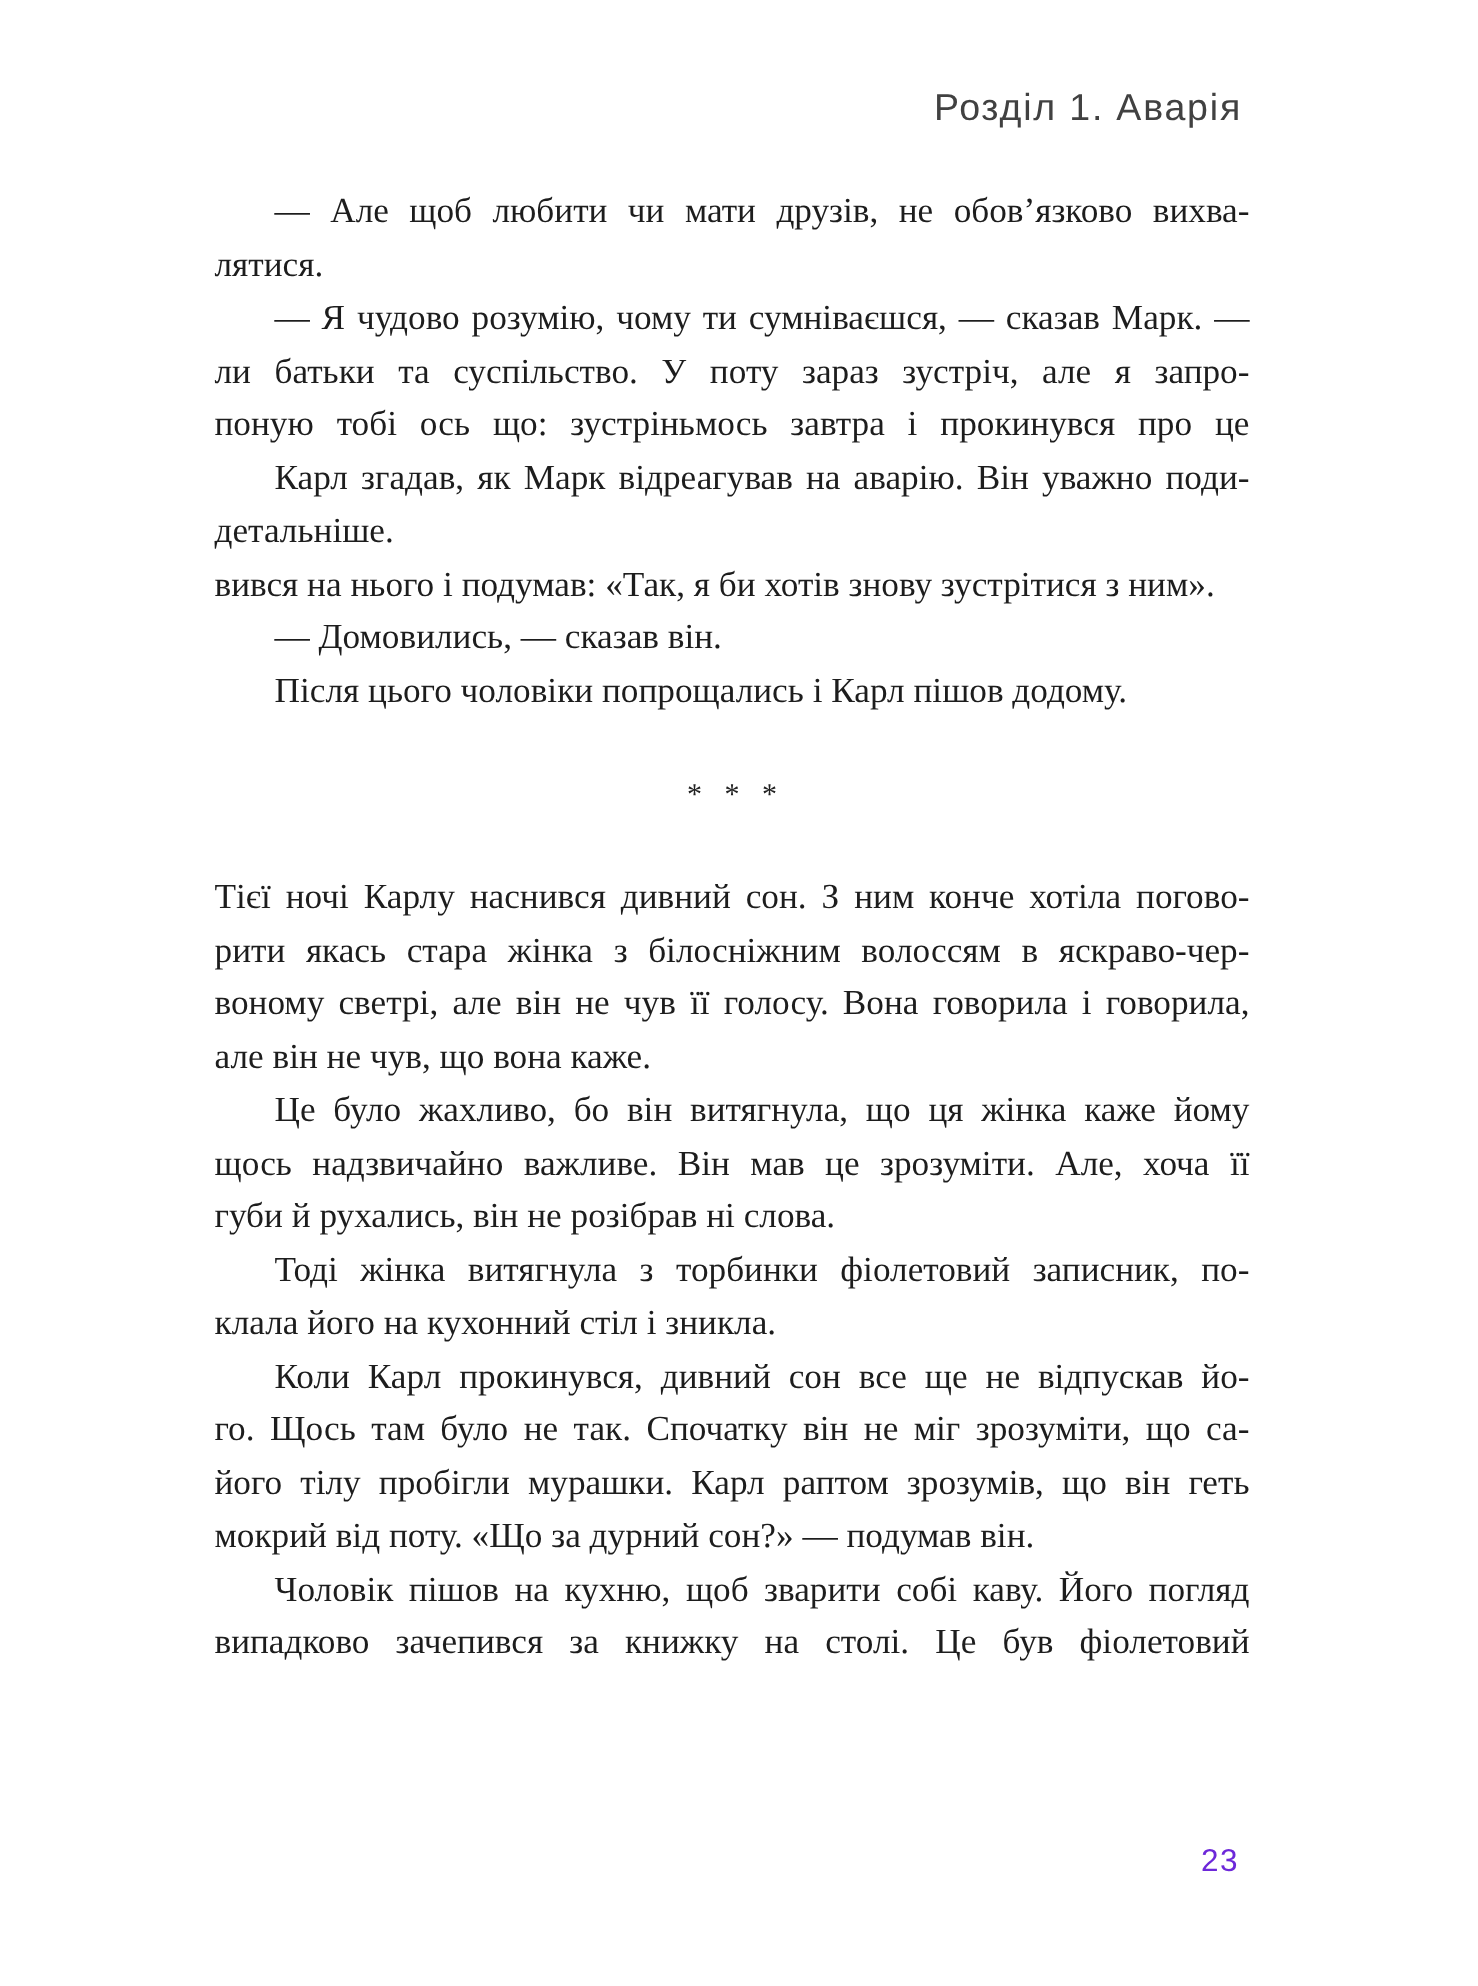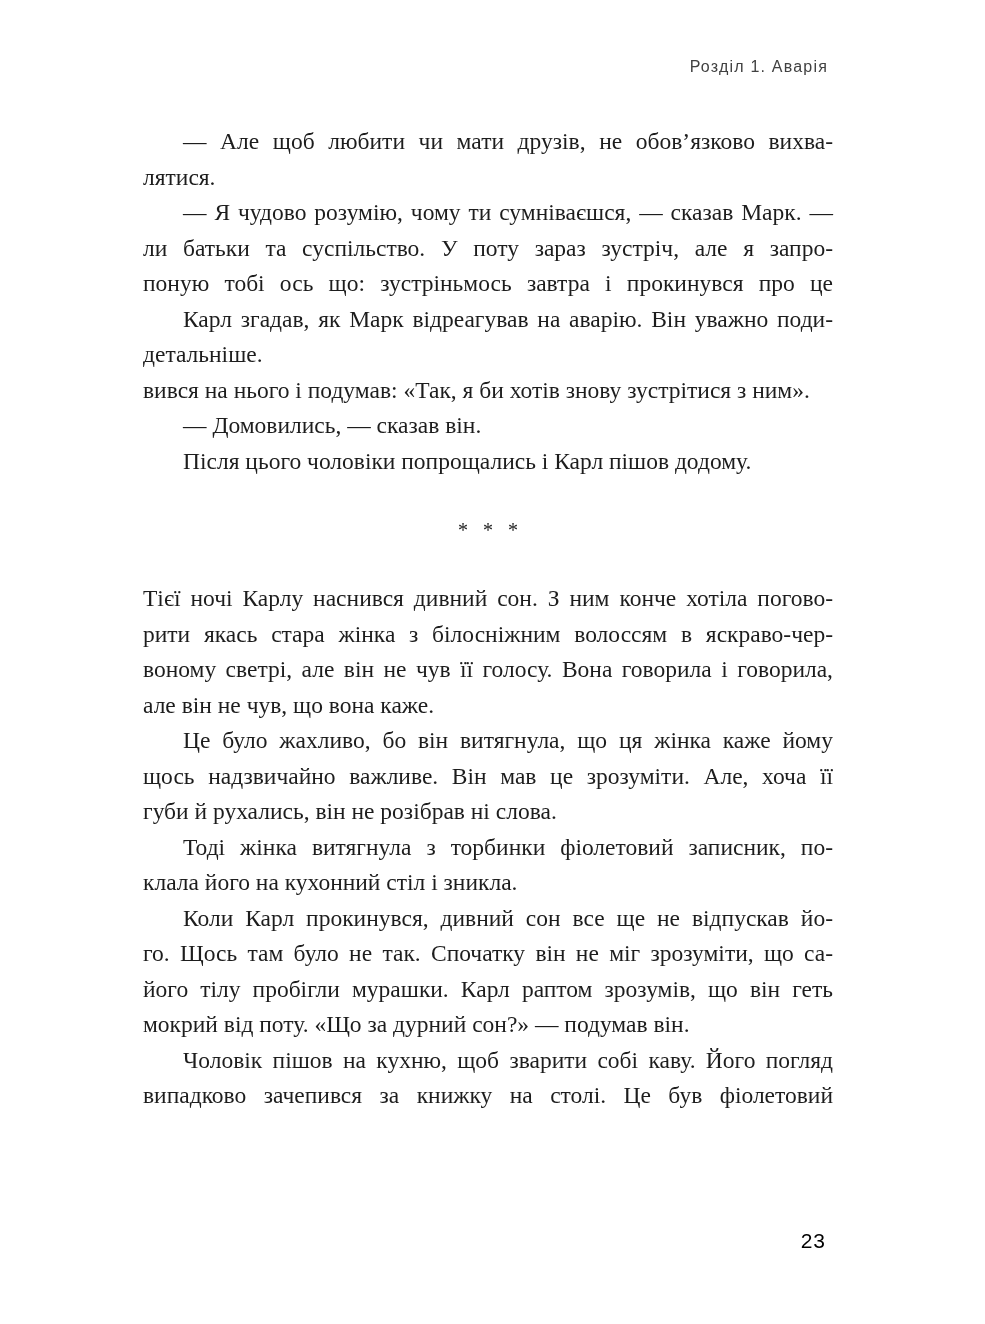--- a/index.html
+++ b/index.html
@@ -13,21 +13,21 @@
     height: 1324px;
     background: #ffffff;
     overflow: hidden;
     font-family: "Liberation Serif", "DejaVu Serif", serif;
   }
   .running-header {
     position: absolute;
     top: 58px;
     right: 157px;
     font-family: "Liberation Sans", "DejaVu Sans", sans-serif;
-    font-size: 16px;
+    font-size: 25px;
     font-weight: 400;
     letter-spacing: 1.2px;
     color: #414141;
   }
   .text-block {
     position: absolute;
     top: 124px;
     left: 143px;
     width: 690px;
     font-size: 23.5px;
@@ -55,21 +55,21 @@
     word-spacing: 10px;
     color: #222222;
   }
   .page-number {
     position: absolute;
     top: 1229px;
     right: 159px;
     font-family: "Liberation Sans", "DejaVu Sans", sans-serif;
     font-size: 21px;
     letter-spacing: 1px;
-    color: #000000;
+    color: #6d28d9;
   }
 </style>
 </head>
 <body>
 
 <div class="page">
   <div class="running-header">Розділ 1. Аварія</div>
 
   <main class="text-block" id="text-block">
       <div class="line indent">— Але щоб любити чи мати друзів, не обов’язково вихва-</div>

